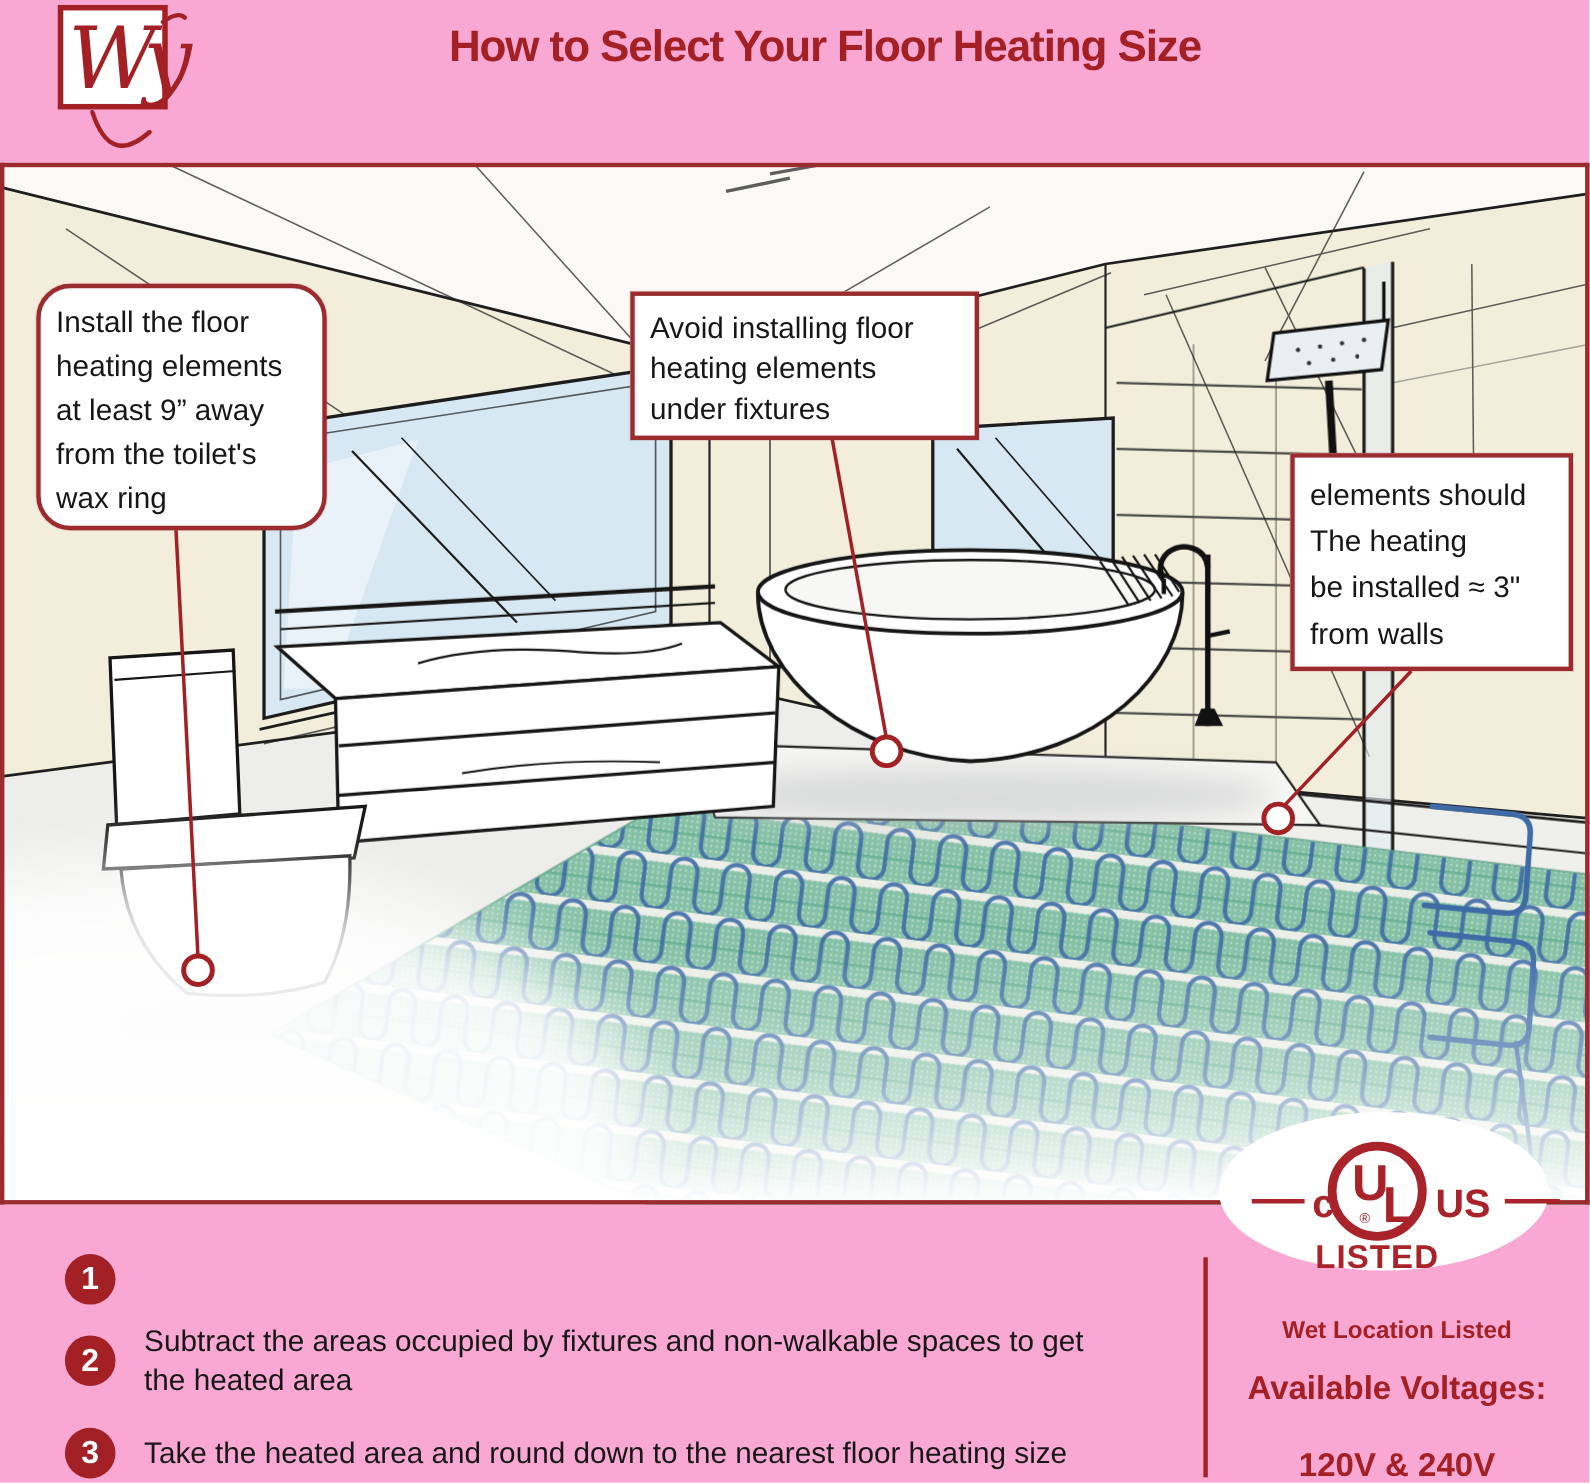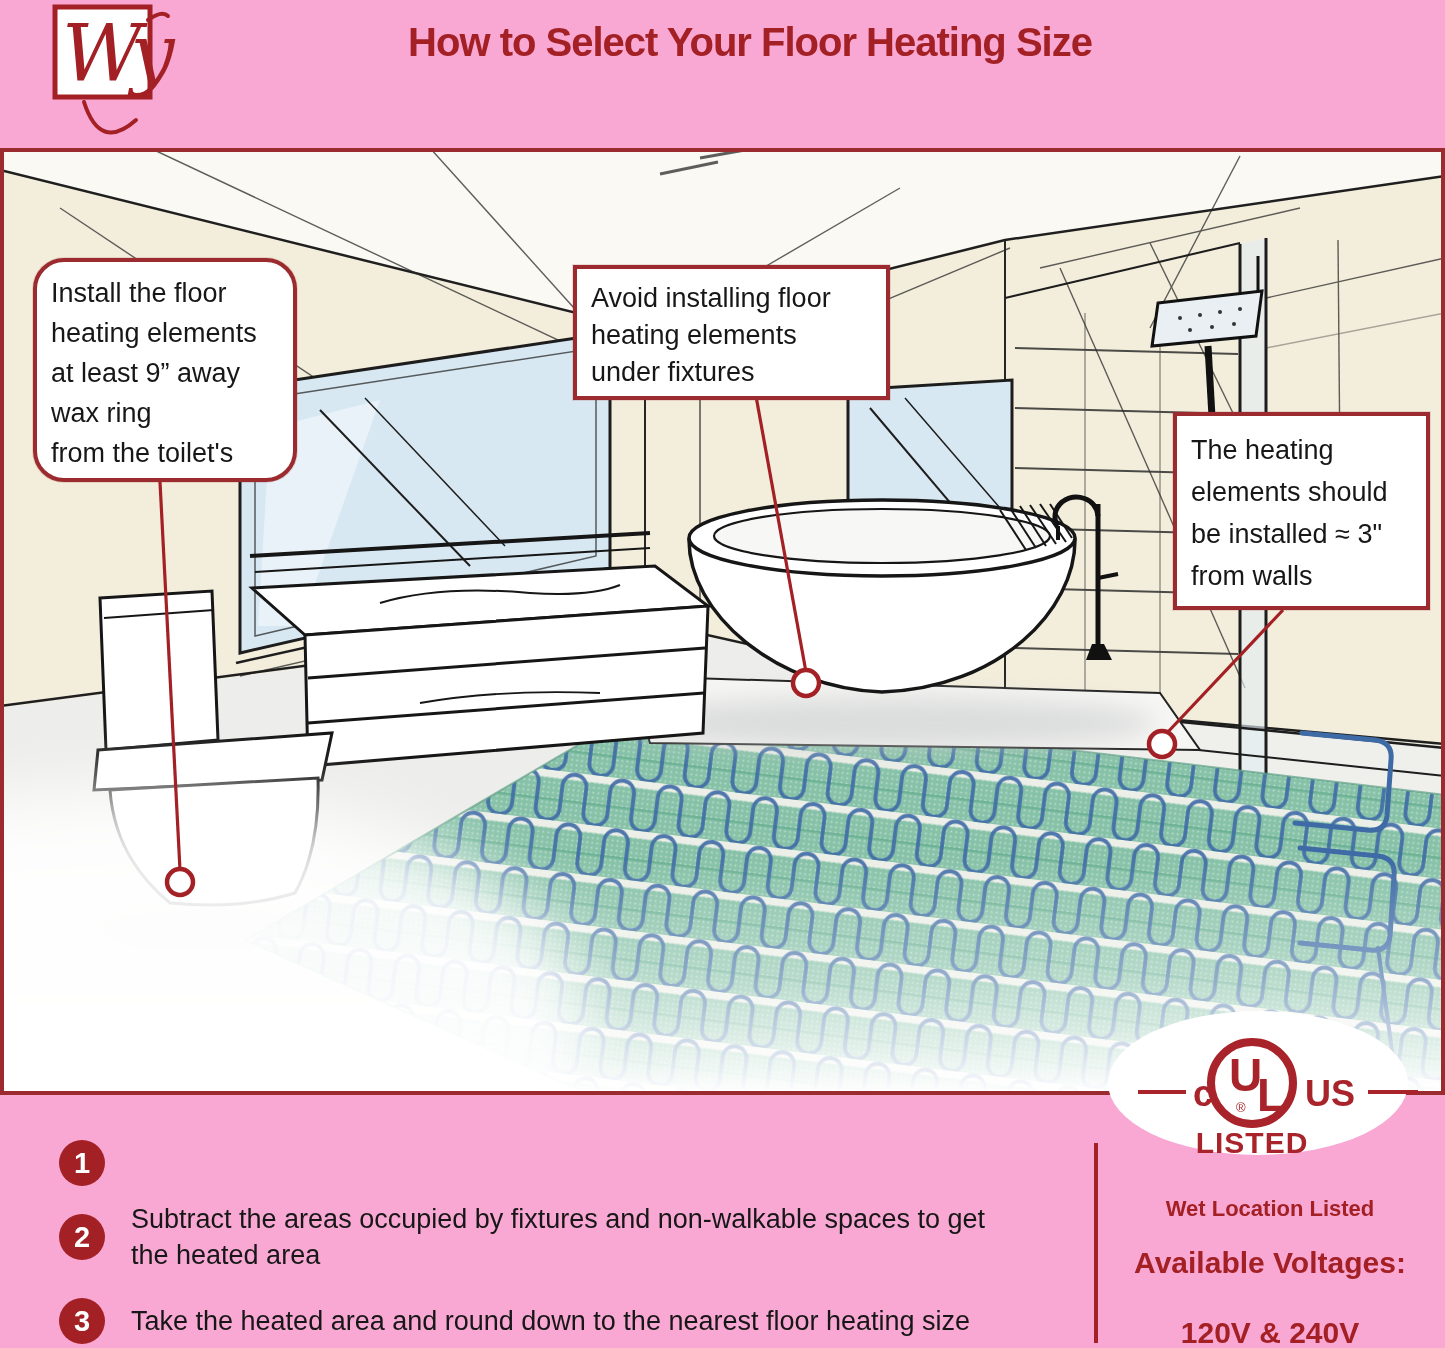--- a/index.html
+++ b/index.html
@@ -263,31 +263,31 @@
   </svg>
 
   <div class="frame top"></div>
   <div class="frame left"></div>
   <div class="frame right"></div>
 
   <div class="callout toilet">
     <span>Install the floor</span>
     <span>heating elements</span>
     <span>at least 9” away</span>
+    <span>from the toilet's</span>
     <span>wax ring</span>
-    <span>from the toilet's</span>
   </div>
   <div class="callout fixtures">
     <span>Avoid installing floor</span>
     <span>heating elements</span>
     <span>under fixtures</span>
   </div>
   <div class="callout walls">
+    <span>elements should</span>
     <span>The heating</span>
-    <span>elements should</span>
     <span>be installed ≈ 3"</span>
     <span>from walls</span>
   </div>
 
   <div class="frame bottom"></div>
 
   <svg class="cert-svg" width="330" height="175" viewBox="0 0 330 175">
     <ellipse cx="158" cy="78" rx="150" ry="72" fill="#ffffff"></ellipse>
     <line x1="38" y1="87" x2="86" y2="87" stroke="#A8232A" stroke-width="4"></line>
     <line x1="268" y1="87" x2="318" y2="87" stroke="#A8232A" stroke-width="4"></line>

